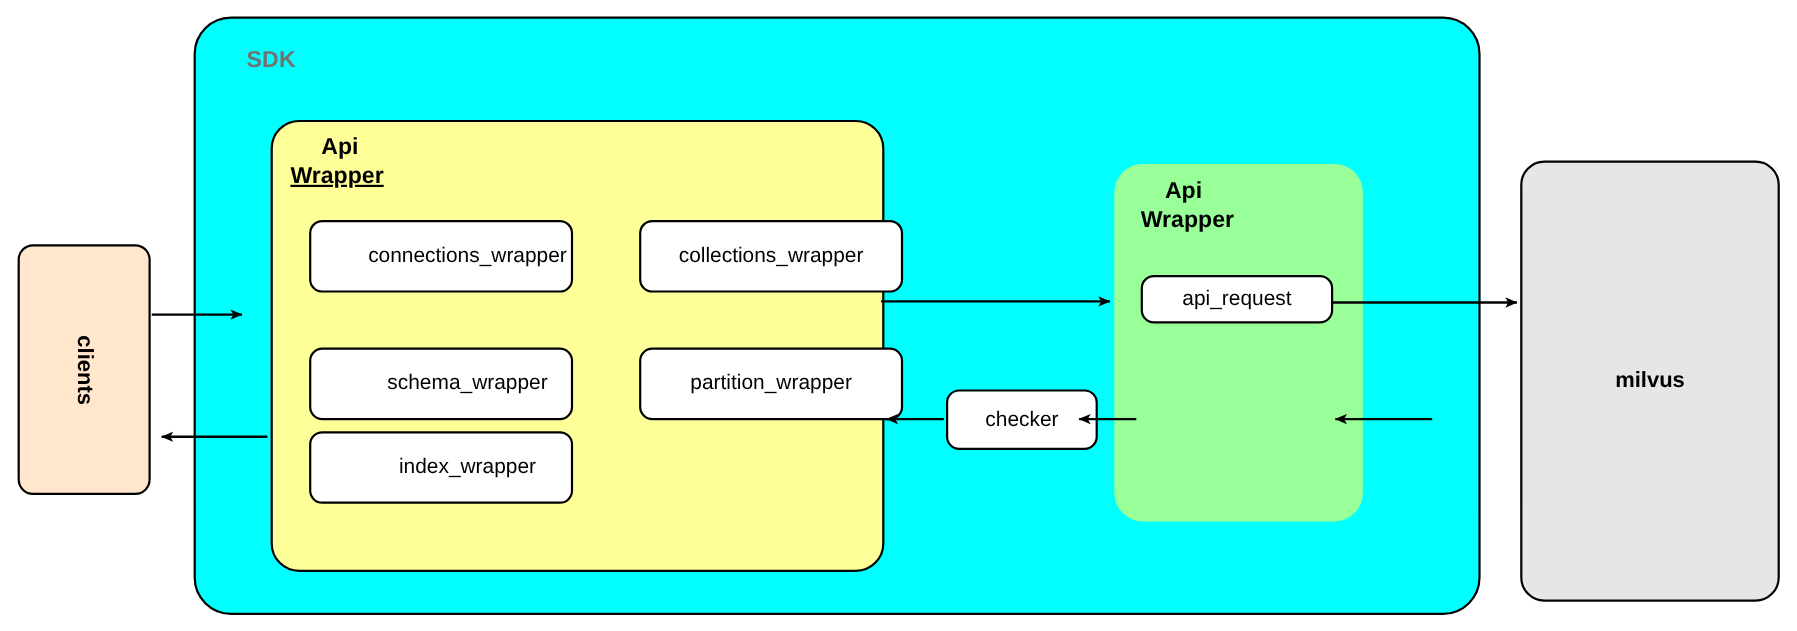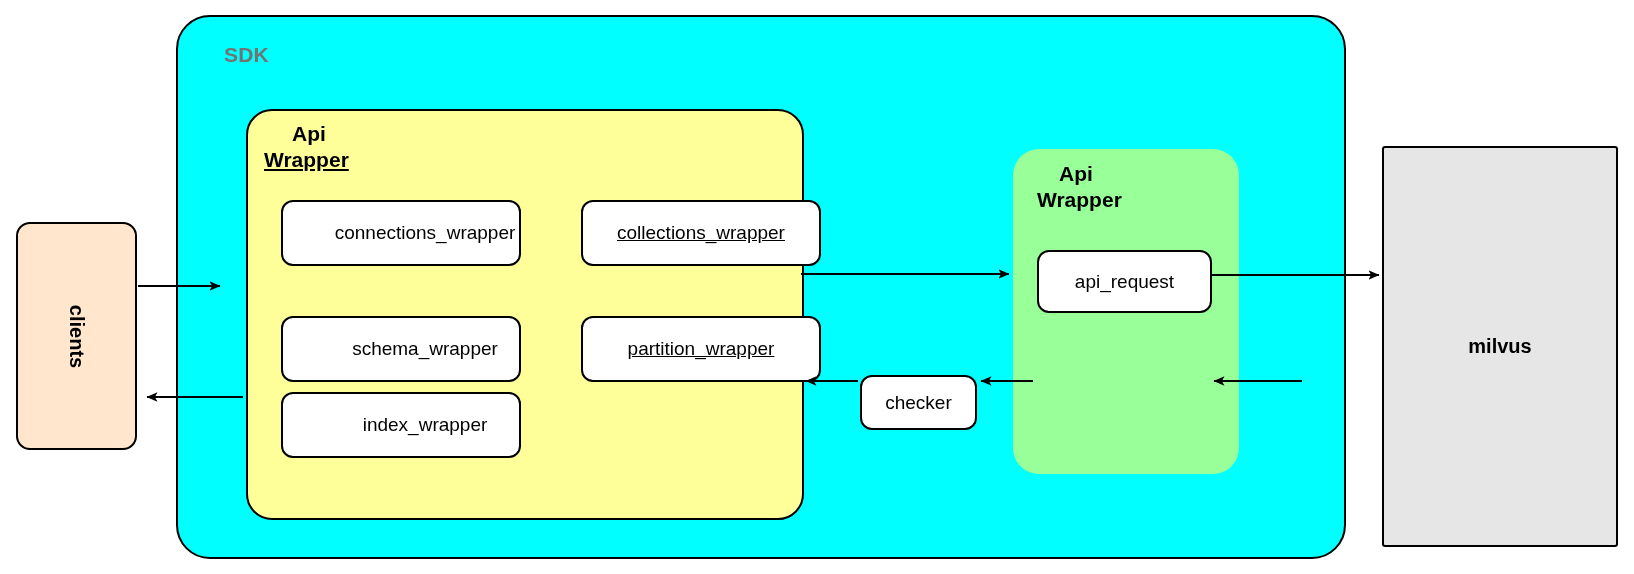--- a/index.html
+++ b/index.html
@@ -110,21 +110,21 @@
     white-space: nowrap;
   }
 
   
   .milvus-box {
     left: 1382px;
     top: 146px;
     width: 236px;
     height: 401px;
     background: #E6E6E6;
-    border-radius: 3px;
+    border-radius: 22px;
     align-items: center;
     justify-content: center;
   }
   .milvus-label {
     font-size: 20px;
     font-weight: bold;
     color: #000000;
   }
 
   
@@ -138,37 +138,36 @@
     align-items: center;
     justify-content: center;
     font-size: 19px;
     color: #000000;
     text-align: center;
   }
 
   
   .wrap-node { width: 240px; height: 66px; }
   .col-l { left: 33px; padding-left: 48px; }
-  .col-r { left: 333px; text-decoration: underline; }
+  .col-r { left: 333px; }
   .row-1 { top: 89px; }
   .row-2 { top: 185px; margin-top: 20px; }
   .row-3 { top: 281px; }
 
   
-  .gw-node { width: 175px; height: 63px; }
+  .gw-node { width: 175px; height: 44px; }
   .gw-req { left: 24px; top: 101px; }
   .gw-res { left: 24px; top: 203px; }
 
   
   .checker-node {
     left: 860px;
     top: 354px;
-    width: 117px;
+    width: 138px;
     height: 55px;
-    margin-top: 21px;
   }
 
   
   #wires {
     position: absolute;
     left: 0;
     top: 0;
     width: 1634px;
     height: 574px;
     pointer-events: none;

